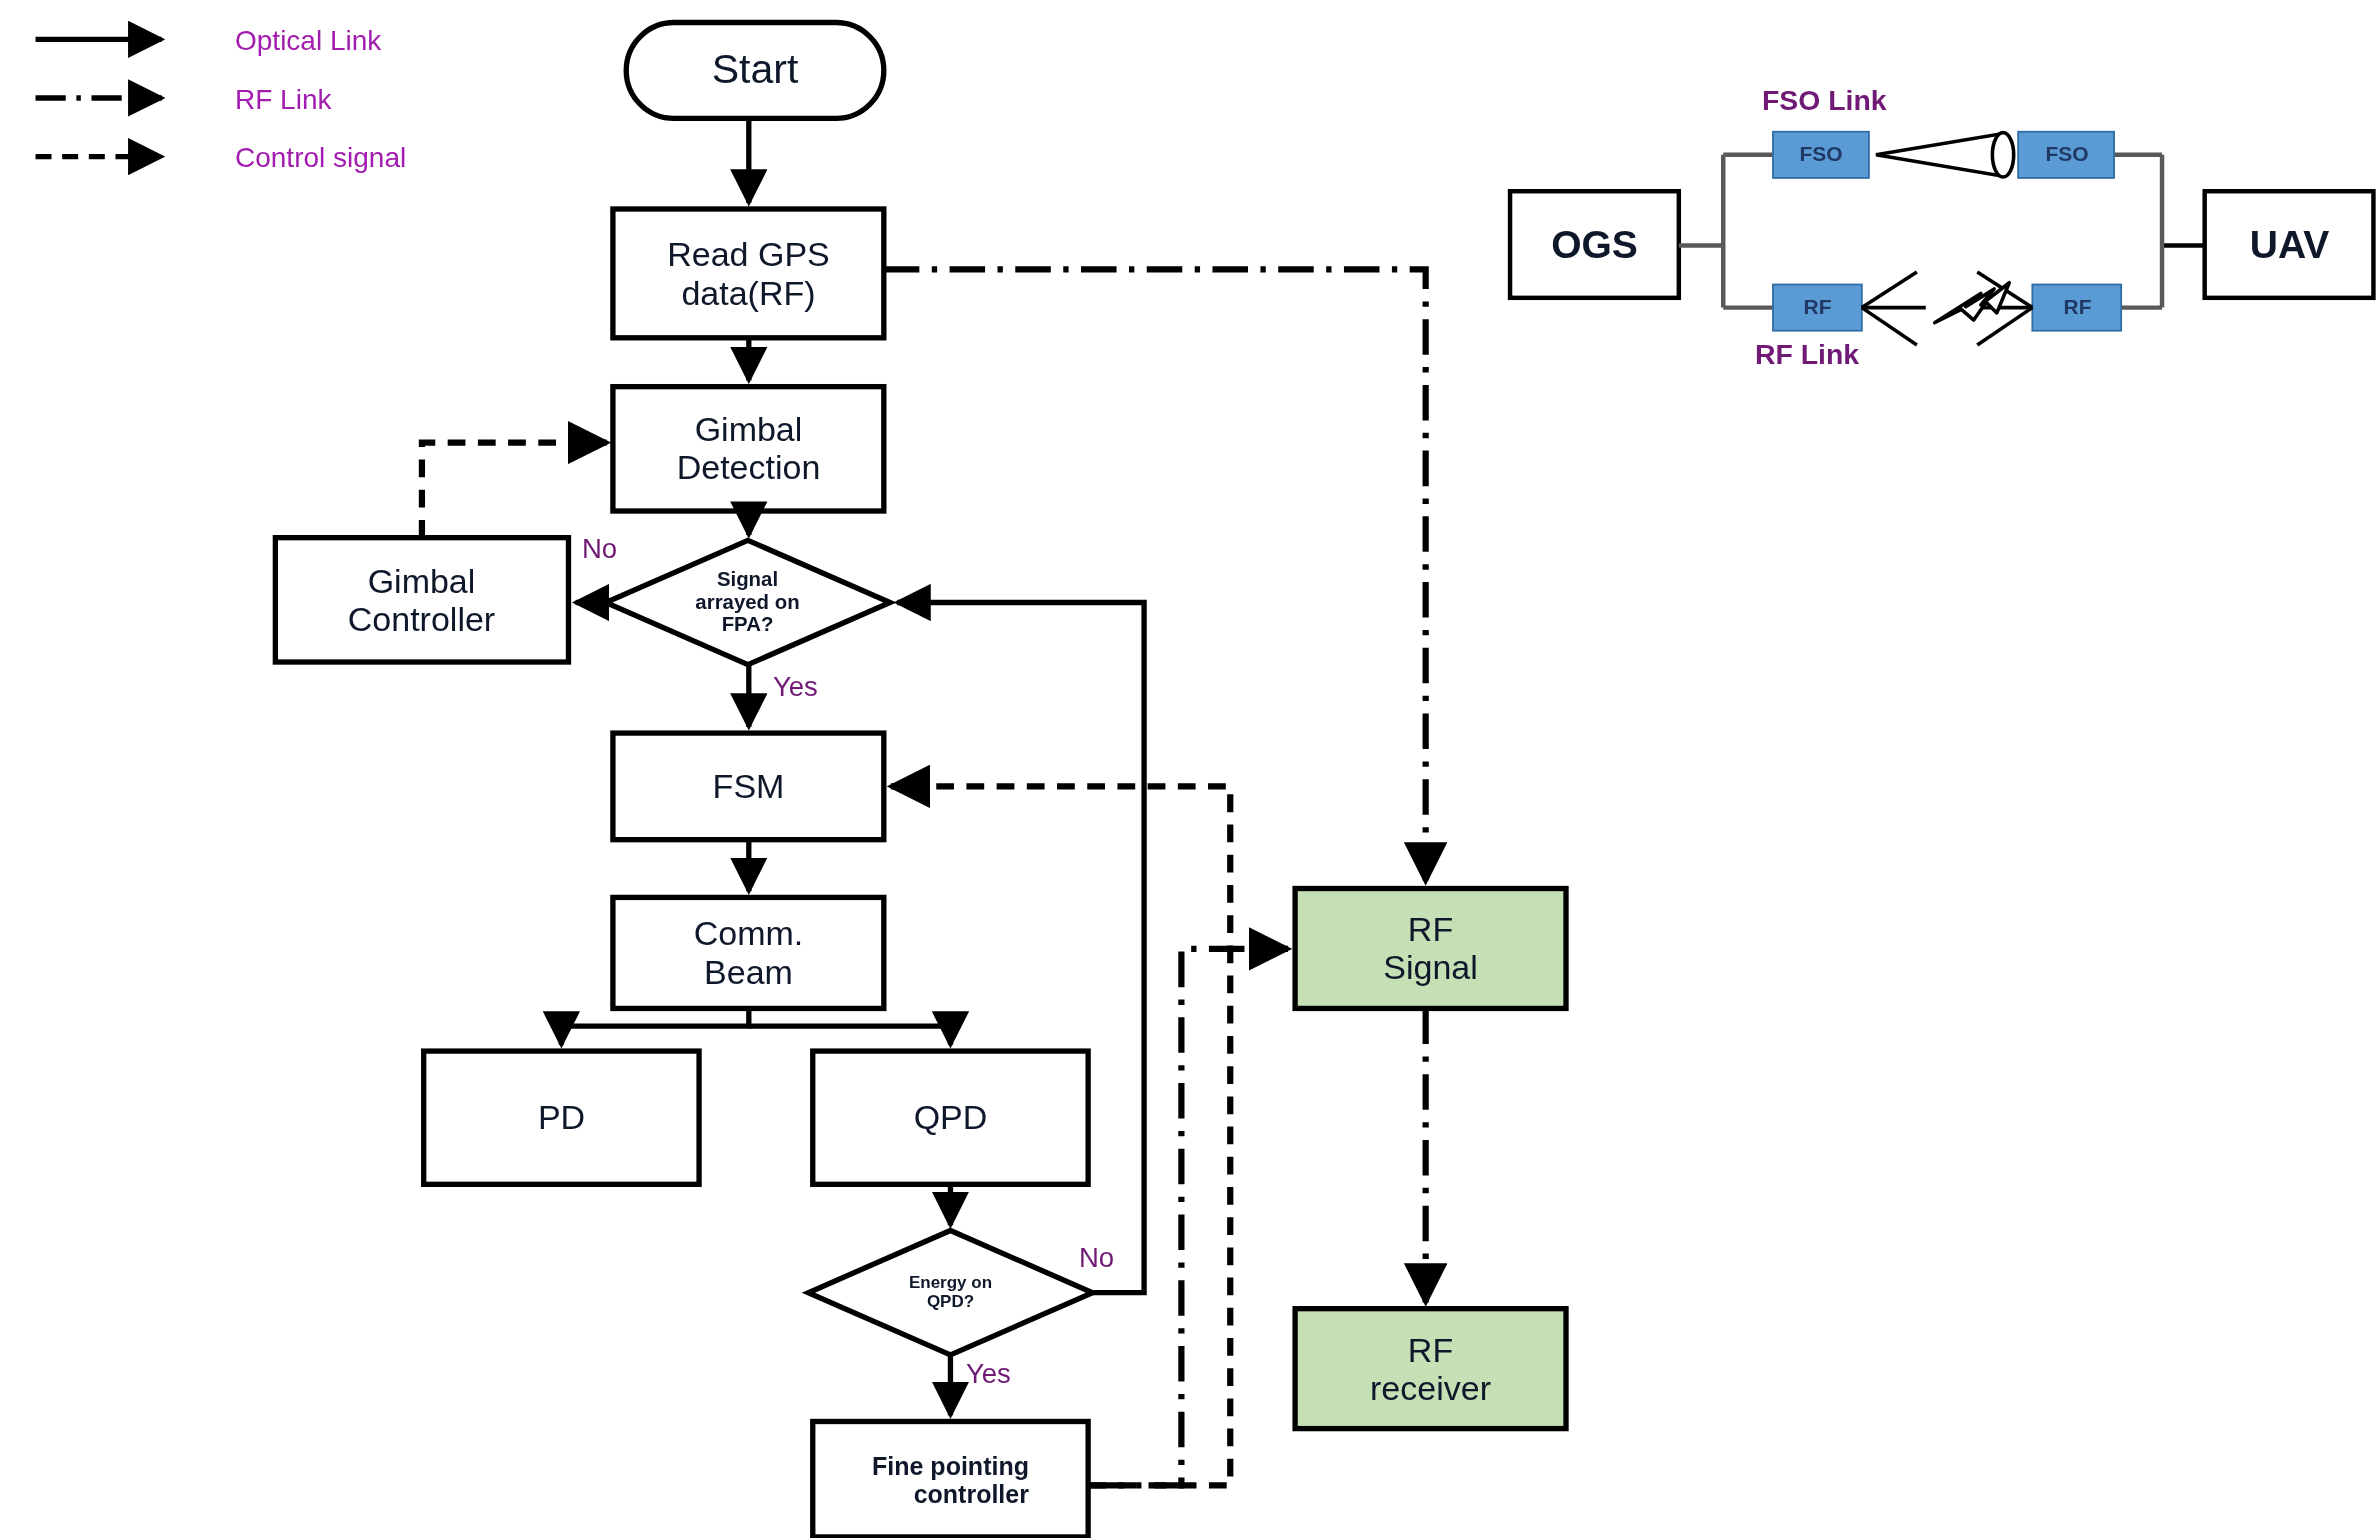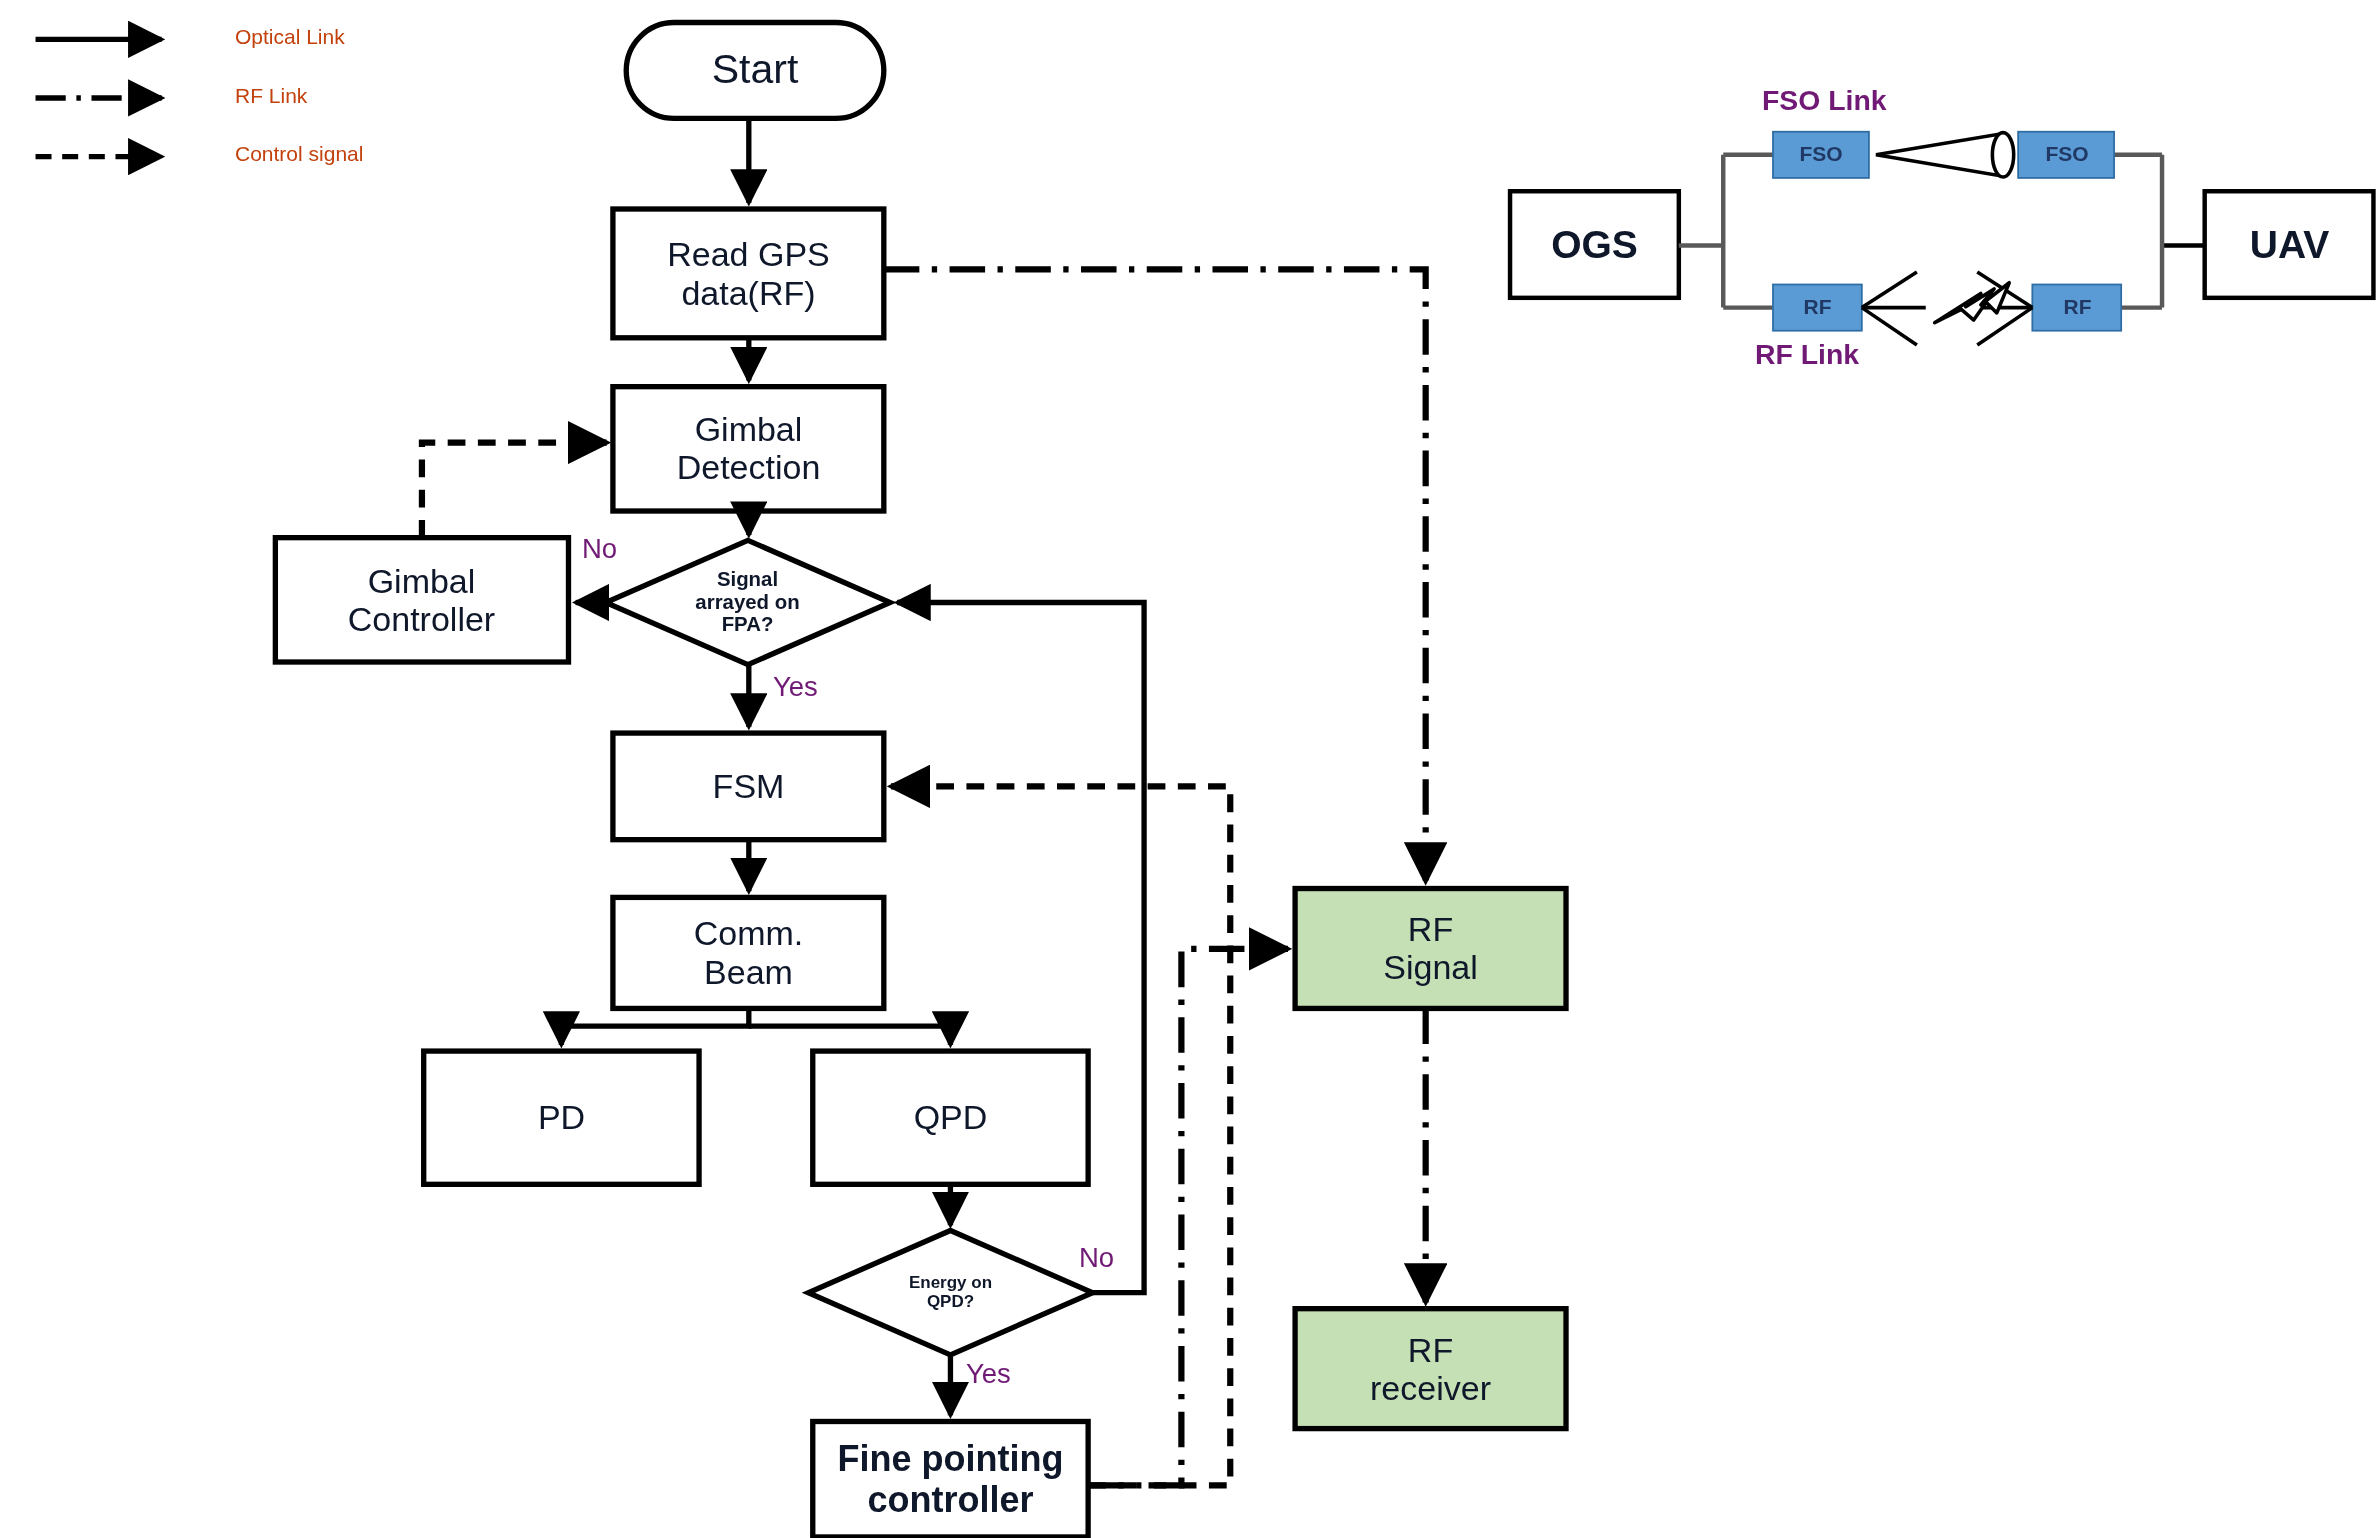--- a/index.html
+++ b/index.html
@@ -3,27 +3,27 @@
 <meta charset="utf-8">
 <style>
   html,body{margin:0;padding:0;background:#fff;}
   body{width:2377px;height:1539px;position:relative;font-family:"Liberation Sans",sans-serif;overflow:hidden;}
   #canvas{position:absolute;left:0;top:0;width:2377px;height:1539px;}
   svg{position:absolute;left:0;top:0;width:2377px;height:1539px;}
   .nodetext{position:absolute;display:flex;align-items:center;justify-content:center;
             text-align:center;color:#0f172a;line-height:1.12;pointer-events:none;}
   .t36{font-size:36px;}
   .t34{font-size:34px;}
-  .t28{font-size:36px;}
+  .t28{font-size:25px;text-align:right;}
   .t24b{font-size:17px;font-weight:bold;}
   .t30b{font-size:29px;font-weight:bold;}
   .t22b{font-size:20.4px;font-weight:bold;}
   .t20b{font-size:21px;font-weight:bold;}
   .lbl{position:absolute;font-size:27.5px;color:#701a75;}
-  .leg{position:absolute;font-size:21px;color:#c2410c;}
+  .leg{position:absolute;font-size:28px;color:#a21caf;}
 </style>
 </head>
 <body>
 
 <div id="canvas">
 
   <svg viewBox="0 0 2676 1732" xmlns="http://www.w3.org/2000/svg">
     <defs>
       <marker id="arrow" viewBox="0 0 10 10" refX="9" refY="5" markerWidth="7" markerHeight="7" orient="auto-start-reverse">
         <path d="M0,0 L10,5 L0,10 z" fill="#000"></path>

